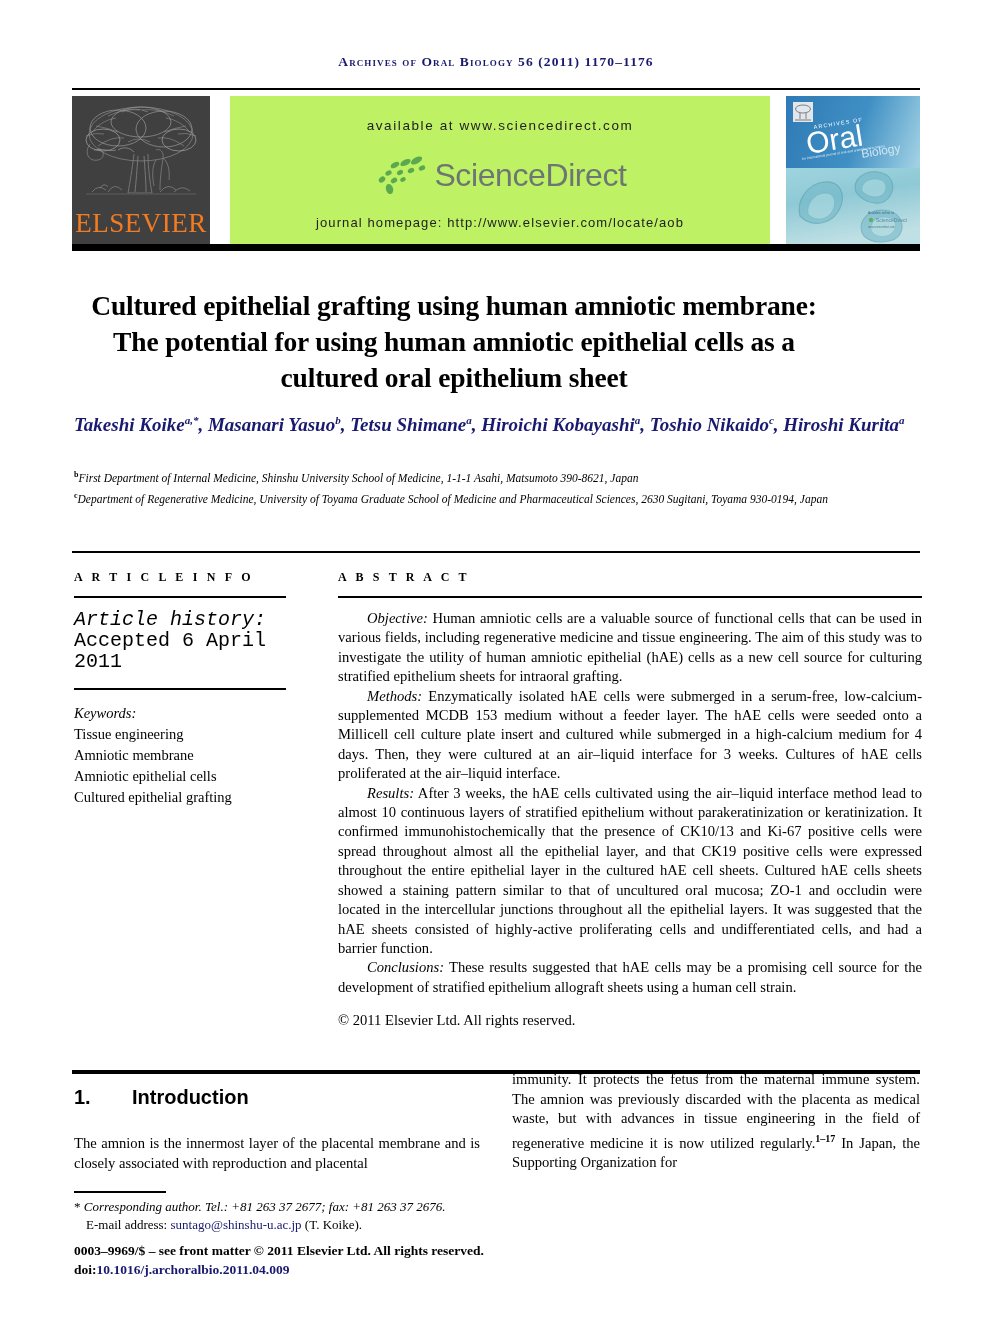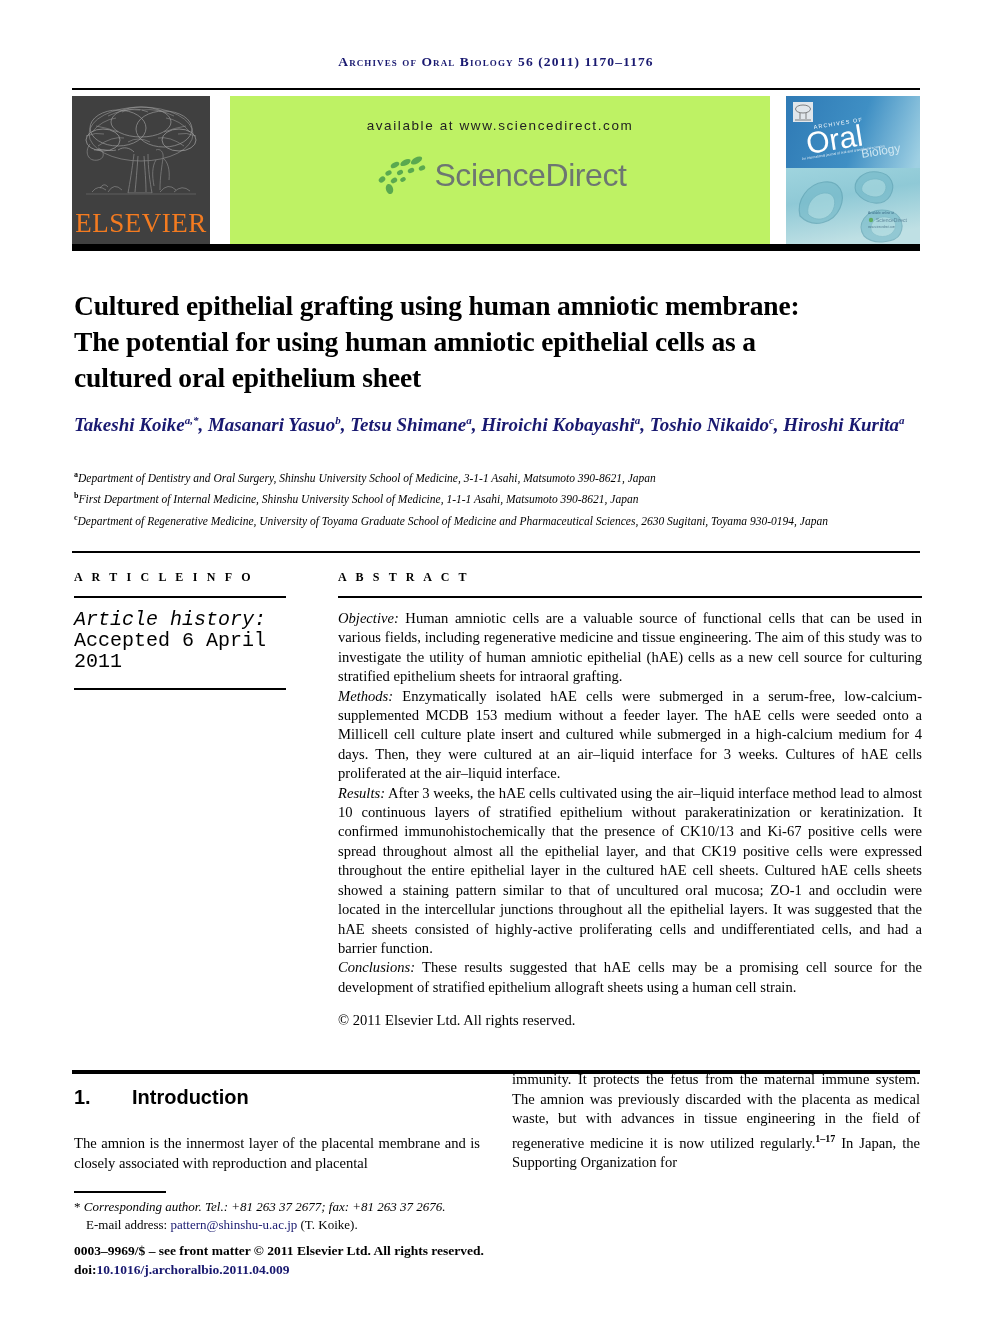--- a/index.html
+++ b/index.html
@@ -157,20 +157,21 @@
     position: absolute;
     left: 74px;
     top: 262px;
     width: 760px;
     font-family: "Liberation Serif", serif;
     font-weight: bold;
     font-size: 27.5px;
     line-height: 36px;
     color: #000;
     letter-spacing: -0.15px;
+    text-align: center;
   }
 
   
   .authors {
     position: absolute;
     left: 74px;
     top: 398px;
     width: 850px;
     font-family: "Liberation Serif", serif;
     font-style: italic;
@@ -255,21 +256,21 @@
 
   .abs-body {
     margin-top: 11px;
     font-family: "Liberation Serif", serif;
     font-size: 14.6px;
     line-height: 19.4px;
     text-align: justify;
     color: #000;
   }
   .abs-body p { margin: 0; }
-  .abs-body .hd { font-style: italic; }
+  .abs-body .hd { font-style: italic; margin-left: 29px; }
   .copyline {
     margin-top: 14px;
     font-family: "Liberation Serif", serif;
     font-size: 14.6px;
   }
 
   
   .body-rule {
     position: absolute;
     left: 72px;
@@ -422,20 +423,21 @@
             <ellipse cx="27.0" cy="19.5" rx="3.2" ry="2.3" transform="rotate(-28 27 19.5)"></ellipse>
             <ellipse cx="15.5" cy="20.0" rx="3.3" ry="2.4" transform="rotate(-28 15.5 20)"></ellipse>
             <ellipse cx="9.0" cy="26.5" rx="3.6" ry="2.7" transform="rotate(-40 9 26.5)"></ellipse>
             <ellipse cx="21.0" cy="27.5" rx="3.4" ry="2.5" transform="rotate(-32 21 27.5)"></ellipse>
             <ellipse cx="30.0" cy="26.5" rx="2.9" ry="2.2" transform="rotate(-32 30 26.5)"></ellipse>
             <ellipse cx="16.5" cy="36.0" rx="3.6" ry="5.2" transform="rotate(-16 16.5 36)"></ellipse>
           </g>
         </svg>
         <span class="sd-word">ScienceDirect</span>
       </div>
+      <div class="sd-home">journal homepage: http://www.elsevier.com/locate/aob</div>
     </div>
 
     <div class="cover-cell">
       <svg viewBox="0 0 134 148" width="134" height="148" aria-hidden="true">
         <defs>
           <linearGradient id="cvTop" x1="0" y1="0" x2="1" y2="0.4">
             <stop offset="0%" stop-color="#2f7ab5"></stop>
             <stop offset="55%" stop-color="#3f8fc4"></stop>
             <stop offset="100%" stop-color="#9fd0e3"></stop>
           </linearGradient>
@@ -478,35 +480,41 @@
         </g>
       </svg>
     </div>
   </div>
 
   <h1 class="title">Cultured epithelial grafting using human amniotic membrane: The potential for using human amniotic epithelial cells as a cultured oral epithelium sheet</h1>
 
   <div class="authors">Takeshi Koike<sup>a,*</sup>, Masanari Yasuo<sup>b</sup>, Tetsu Shimane<sup>a</sup>, Hiroichi Kobayashi<sup>a</sup>, Toshio Nikaido<sup>c</sup>, Hiroshi Kurita<sup>a</sup></div>
 
   <div class="affils">
-    <div><sup>a</sup><span>Department of Dentistry and Oral Surgery, Shinshu University School of Medicine, 3-1-1 Asahi, Matsumoto 390-8621, Japan</span></div>
     <div><sup>b</sup><span>First Department of Internal Medicine, Shinshu University School of Medicine, 1-1-1 Asahi, Matsumoto 390-8621, Japan</span></div>
     <div><sup>c</sup><span>Department of Regenerative Medicine, University of Toyama Graduate School of Medicine and Pharmaceutical Sciences, 2630 Sugitani, Toyama 930-0194, Japan</span></div>
   </div>
 
   <div class="sec-rule"></div>
 
   <div class="col-info">
     <div class="sec-label">A R T I C L E   I N F O</div>
     <div class="thinrule"></div>
     <div class="hist">
       <div class="lab">Article history:</div>
       <div>Accepted 6 April 2011</div>
     </div>
     <div class="thinrule" style="margin-top:16px;"></div>
+    <div class="kwblock">
+      <div class="lab">Keywords:</div>
+      <div>Tissue engineering</div>
+      <div>Amniotic membrane</div>
+      <div>Amniotic epithelial cells</div>
+      <div>Cultured epithelial grafting</div>
+    </div>
   </div>
 
   <div class="col-abs">
     <div class="sec-label">A B S T R A C T</div>
     <div class="thinrule"></div>
     <div class="abs-body">
       <p><span class="hd">Objective:</span><span> Human amniotic cells are a valuable source of functional cells that can be used in various fields, including regenerative medicine and tissue engineering. The aim of this study was to investigate the utility of human amniotic epithelial (hAE) cells as a new cell source for culturing stratified epithelium sheets for intraoral grafting.</span></p>
       <p><span class="hd">Methods:</span><span> Enzymatically isolated hAE cells were submerged in a serum-free, low-calcium-supplemented MCDB 153 medium without a feeder layer. The hAE cells were seeded onto a Millicell cell culture plate insert and cultured while submerged in a high-calcium medium for 4 days. Then, they were cultured at an air–liquid interface for 3 weeks. Cultures of hAE cells proliferated at the air–liquid interface.</span></p>
       <p><span class="hd">Results:</span><span> After 3 weeks, the hAE cells cultivated using the air–liquid interface method lead to almost 10 continuous layers of stratified epithelium without parakeratinization or keratinization. It confirmed immunohistochemically that the presence of CK10/13 and Ki-67 positive cells were spread throughout almost all the epithelial layer, and that CK19 positive cells were expressed throughout the entire epithelial layer in the cultured hAE cell sheets. Cultured hAE cells sheets showed a staining pattern similar to that of uncultured oral mucosa; ZO-1 and occludin were located in the intercellular junctions throughout all the epithelial layers. It was suggested that the hAE sheets consisted of highly-active proliferating cells and undifferentiated cells, and had a barrier function.</span></p>
       <p><span class="hd">Conclusions:</span><span> These results suggested that hAE cells may be a promising cell source for the development of stratified epithelium allograft sheets using a human cell strain.</span></p>
@@ -528,21 +536,21 @@
   </div>
 
   <div class="fn-rule"></div>
   <div class="footnotes">
     <div>
       <span>*</span>
       <span class="corr">Corresponding author. Tel.: +81 263 37 2677; fax: +81 263 37 2676.</span>
     </div>
     <span class="ind">
       <span>E-mail address:</span>
-      <a class="lnk" href="#">pattern@shinshu-u.ac.jp</a>
+      <a class="lnk" href="#">suntago@shinshu-u.ac.jp</a>
       <span>(T. Koike).</span>
     </span>
   </div>
 
   <div class="frontmatter">
     <div>0003–9969/$ – see front matter © 2011 Elsevier Ltd. All rights reserved.</div>
     <div><span>doi:</span><a class="lnk doi" href="#">10.1016/j.archoralbio.2011.04.009</a></div>
   </div>
 
 </div>

